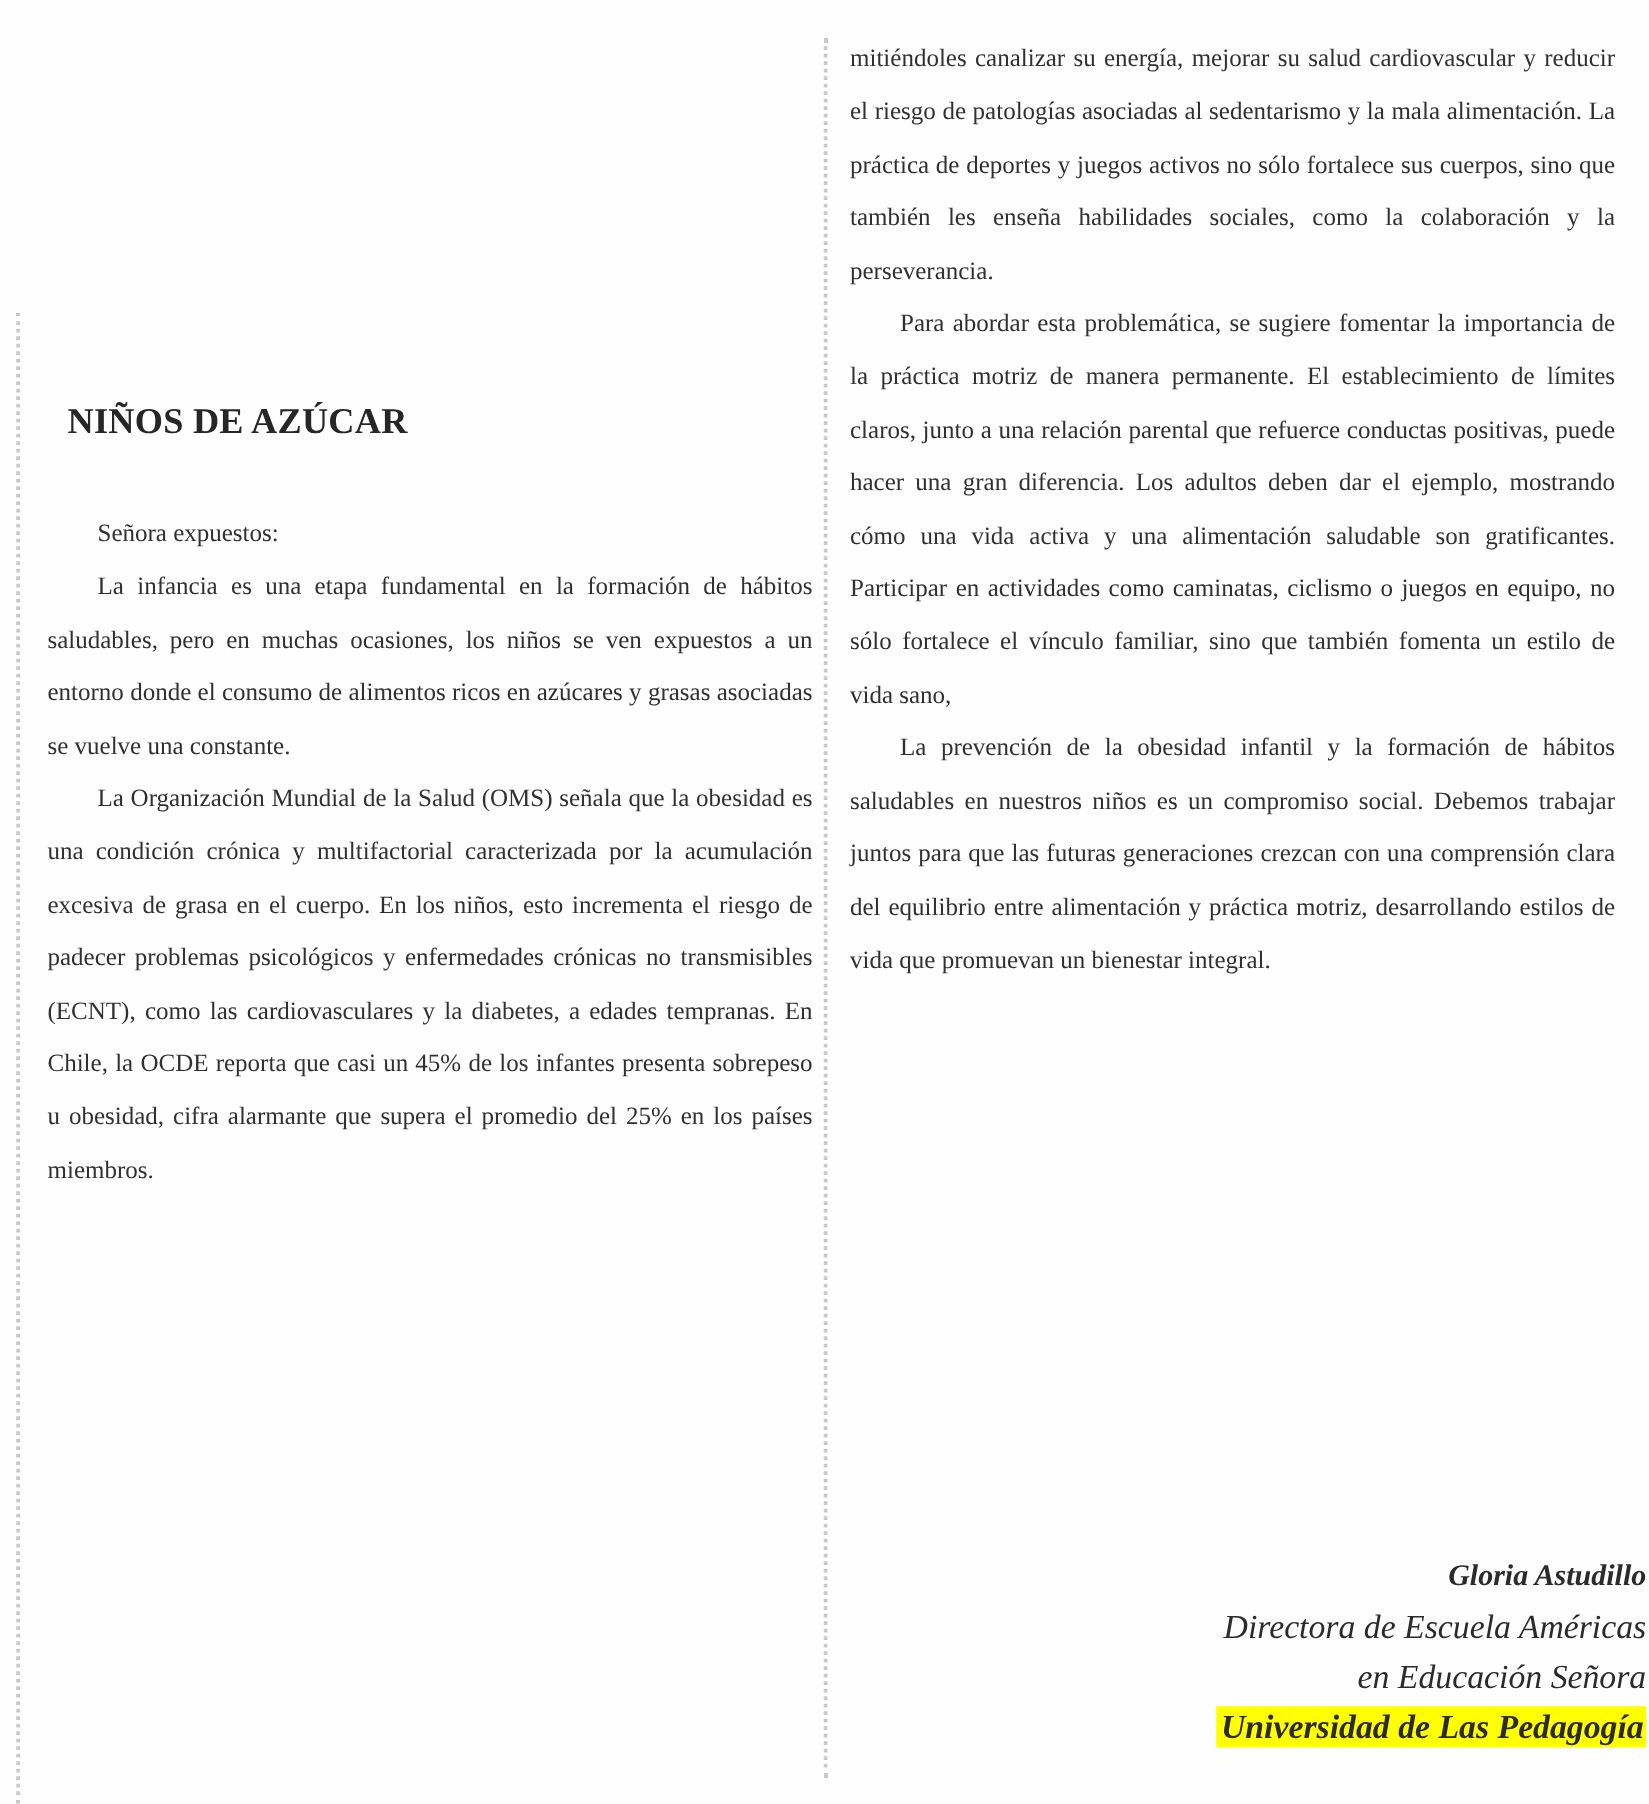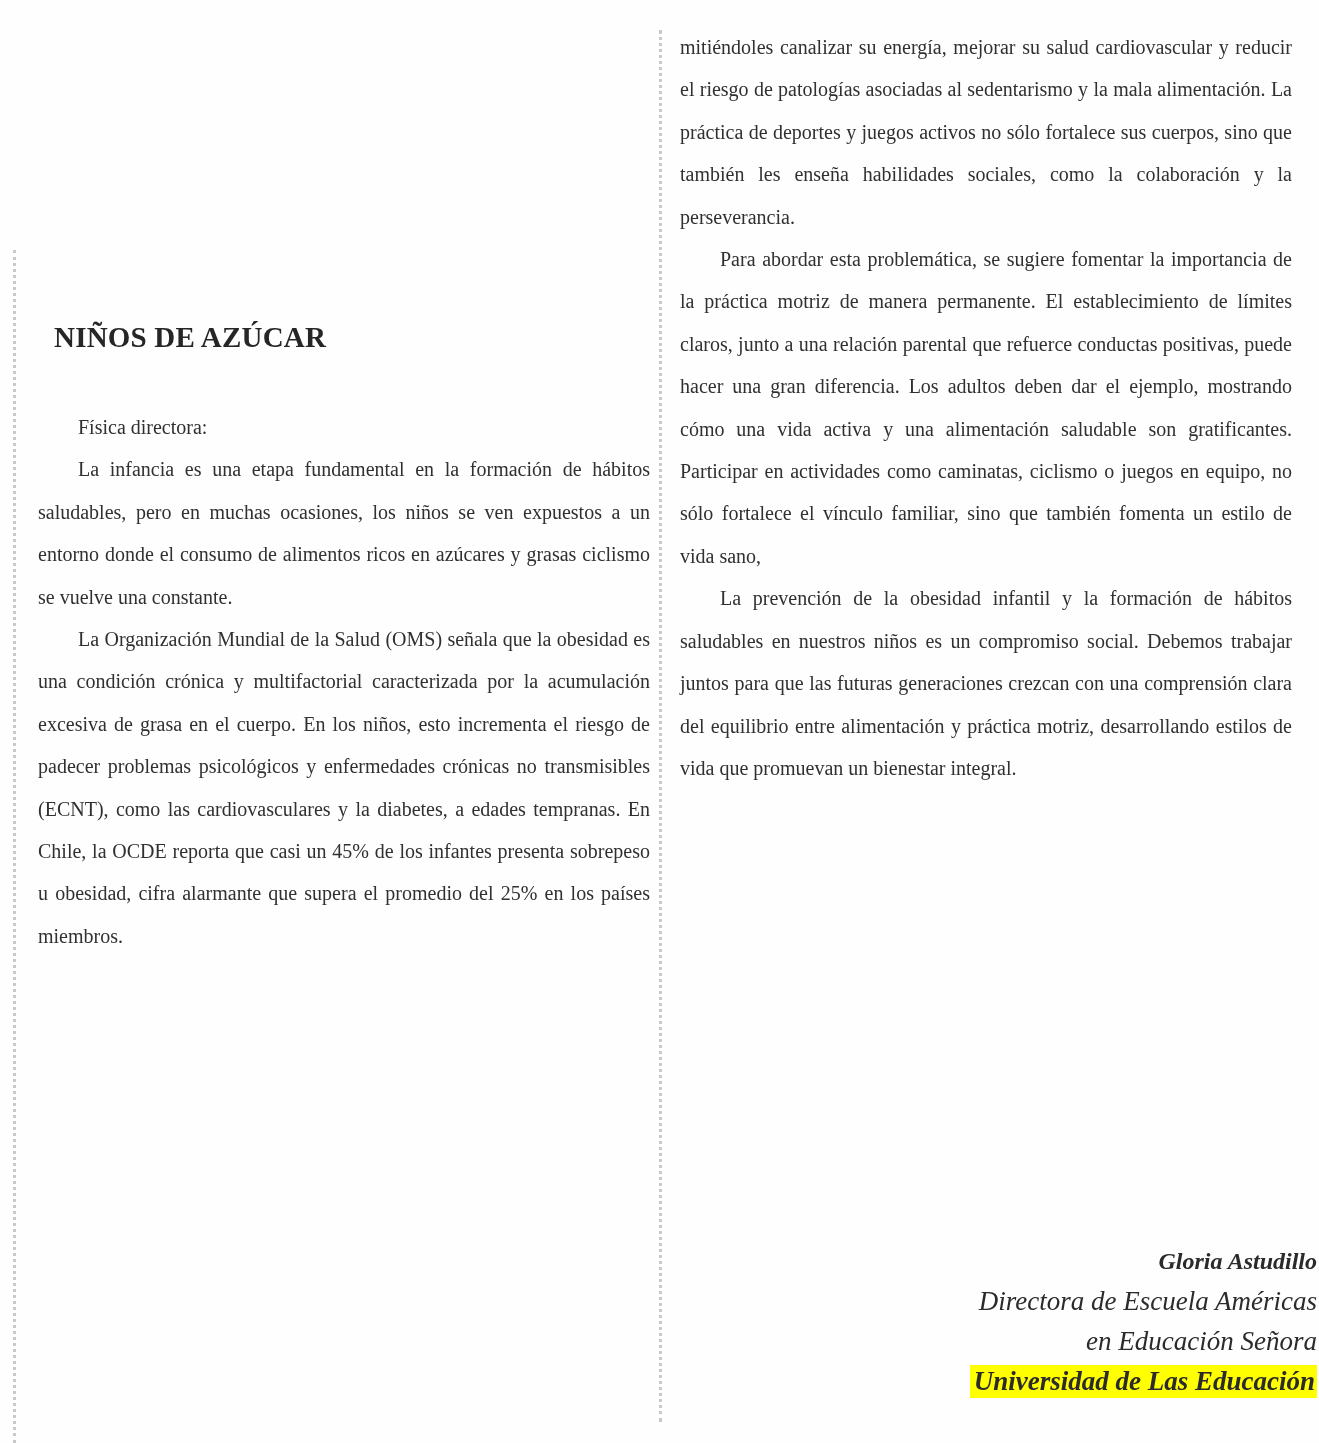--- a/index.html
+++ b/index.html
@@ -108,37 +108,37 @@
 
 <div id="clipping">
 
   <div class="rule rule-left"></div>
   <div class="rule rule-center"></div>
 
   <div class="column col-left" style="top:305px;">
 
     <h1 class="headline">NIÑOS DE AZÚCAR</h1>
 
-    <p class="para" style="margin-top:52px;">Física directora:</p>
+    <p class="para" style="margin-top:52px;">Señora expuestos:</p>
 
-    <p class="para">La infancia es una etapa fundamental en la formación de hábitos saludables, pero en muchas ocasiones, los niños se ven expuestos a un entorno donde el consumo de alimentos ricos en azúcares y grasas ciclismo se vuelve una constante.</p>
+    <p class="para">La infancia es una etapa fundamental en la formación de hábitos saludables, pero en muchas ocasiones, los niños se ven expuestos a un entorno donde el consumo de alimentos ricos en azúcares y grasas asociadas se vuelve una constante.</p>
 
     <p class="para">La Organización Mundial de la Salud (OMS) señala que la obesidad es una condición crónica y multifactorial caracterizada por la acumulación excesiva de grasa en el cuerpo. En los niños, esto incrementa el riesgo de padecer problemas psicológicos y enfermedades crónicas no transmisibles (ECNT), como las cardiovasculares y la diabetes, a edades tempranas. En Chile, la OCDE reporta que casi un 45% de los infantes presenta sobrepeso u obesidad, cifra alarmante que supera el promedio del 25% en los países miembros.</p>
 
   </div>
 
   <div class="column col-right" style="top:26px;">
 
     <p class="para no-indent">mitiéndoles canalizar su energía, mejorar su salud cardiovascular y reducir el riesgo de patologías asociadas al sedentarismo y la mala alimentación. La práctica de deportes y juegos activos no sólo fortalece sus cuerpos, sino que también les enseña habilidades sociales, como la colaboración y la perseverancia.</p>
 
     <p class="para">Para abordar esta problemática, se sugiere fomentar la importancia de la práctica motriz de manera permanente. El establecimiento de límites claros, junto a una relación parental que refuerce conductas positivas, puede hacer una gran diferencia. Los adultos deben dar el ejemplo, mostrando cómo una vida activa y una alimentación saludable son gratificantes. Participar en actividades como caminatas, ciclismo o juegos en equipo, no sólo fortalece el vínculo familiar, sino que también fomenta un estilo de vida sano,</p>
 
     <p class="para">La prevención de la obesidad infantil y la formación de hábitos saludables en nuestros niños es un compromiso social. Debemos trabajar juntos para que las futuras generaciones crezcan con una comprensión clara del equilibrio entre alimentación y práctica motriz, desarrollando estilos de vida que promuevan un bienestar integral.</p>
   </div>
 
   <div class="signature">
     <span class="sig-line sig-name">Gloria Astudillo</span>
     <span class="sig-line">Directora de Escuela Américas</span>
     <span class="sig-line">en Educación Señora</span>
-    <span class="sig-line"><span class="sig-highlight">Universidad de Las Educación</span></span>
+    <span class="sig-line"><span class="sig-highlight">Universidad de Las Pedagogía</span></span>
   </div>
 
 </div>
 
 </body></html>

